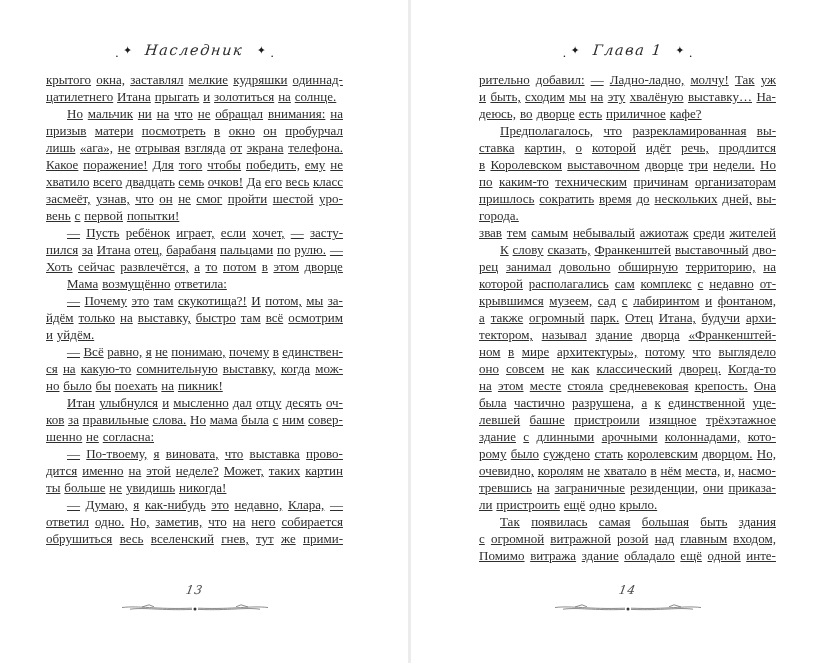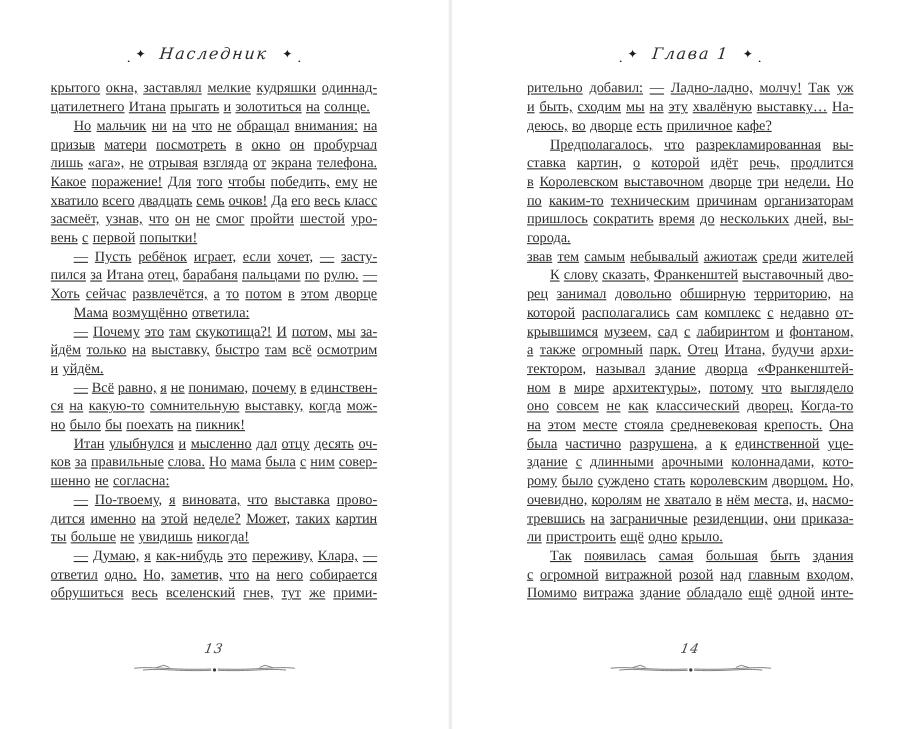--- a/index.html
+++ b/index.html
@@ -301,21 +301,21 @@
           <span>не</span>
           <span>увидишь</span>
           <span>никогда!</span>
         </div>
         <div class="line indent">
           <span>—</span>
           <span>Думаю,</span>
           <span>я</span>
           <span>как-нибудь</span>
           <span>это</span>
-          <span>переживу,</span>
+          <span>недавно,</span>
           <span>Клара,</span>
           <span>—</span>
         </div>
         <div class="line">
           <span>ответил</span>
           <span>одно.</span>
           <span>Но,</span>
           <span>заметив,</span>
           <span>что</span>
           <span>на</span>
@@ -518,20 +518,27 @@
         <div class="line">
           <span>была</span>
           <span>частично</span>
           <span>разрушена,</span>
           <span>а</span>
           <span>к</span>
           <span>единственной</span>
           <span>уце-</span>
         </div>
         <div class="line">
+          <span>левшей</span>
+          <span>башне</span>
+          <span>пристроили</span>
+          <span>изящное</span>
+          <span>трёхэтажное</span>
+        </div>
+        <div class="line">
           <span>здание</span>
           <span>с</span>
           <span>длинными</span>
           <span>арочными</span>
           <span>колоннадами,</span>
           <span>кото-</span>
         </div>
         <div class="line">
           <span>рому</span>
           <span>было</span>

